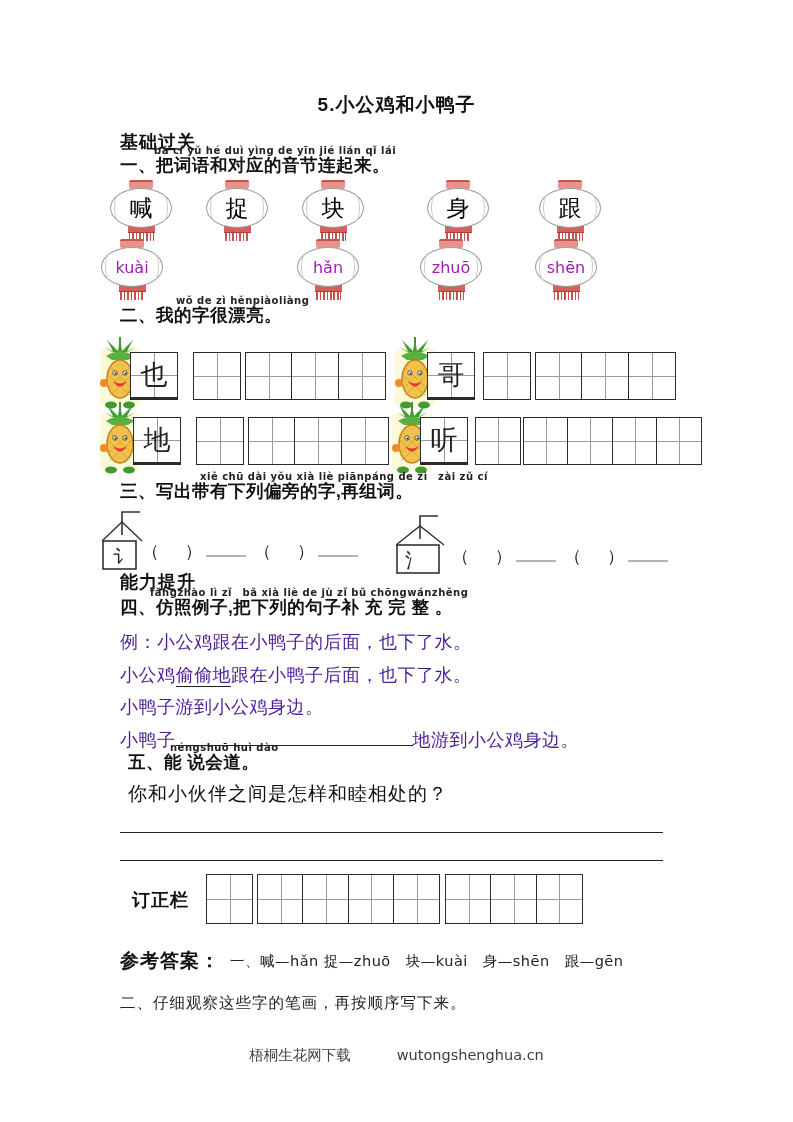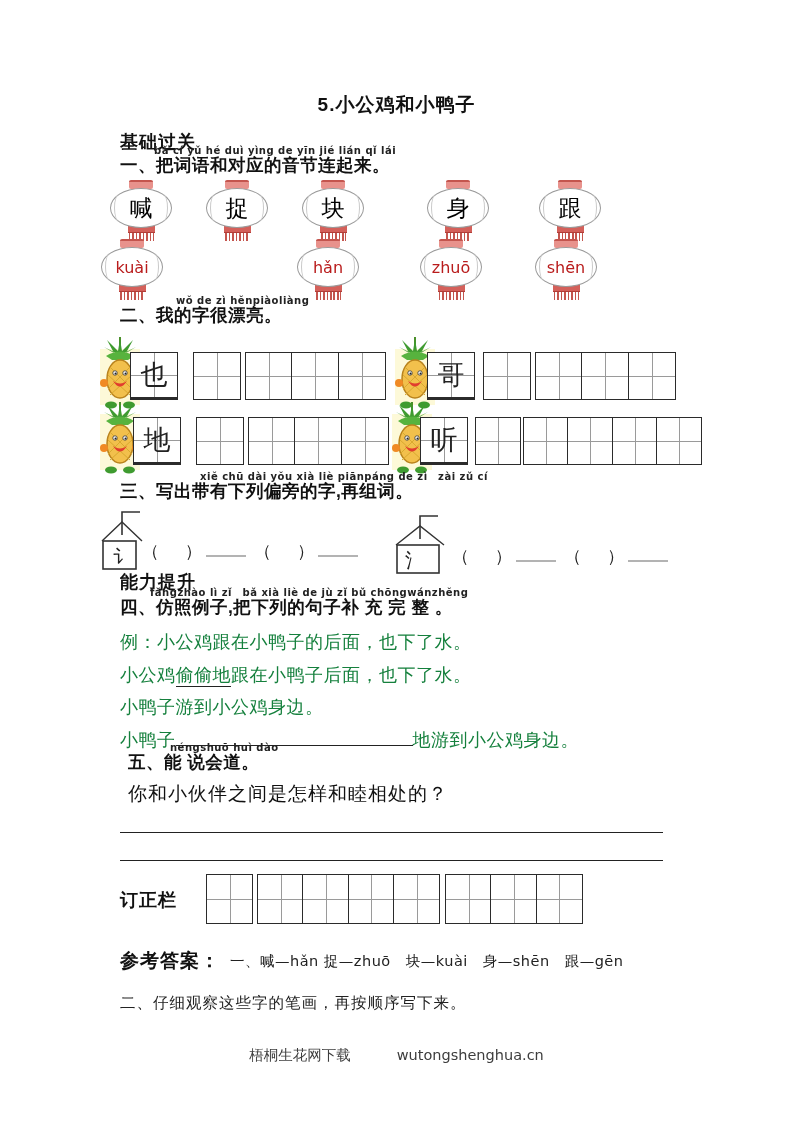--- a/index.html
+++ b/index.html
@@ -18,21 +18,21 @@
   
   .lantern{position:absolute;width:62px;}
   .lantern .cap-top{width:24px;height:7px;margin:0 auto;background:#e8928c;border-top:2.5px solid #c4554e;border-radius:2px;}
   .lantern .body{position:relative;width:62px;height:40px;margin-top:-1px;border:1.2px solid #9a9a9a;border-radius:50%;
                  background:#fff;display:flex;align-items:center;justify-content:center;box-sizing:border-box;}
   .lantern .body::before,.lantern .body::after{content:"";position:absolute;top:5px;bottom:5px;width:10px;
                  border-radius:50%;}
   .lantern .body::before{left:3px;border-left:1px solid #c9c9c9;}
   .lantern .body::after{right:3px;border-right:1px solid #c9c9c9;}
   .lantern .char{font-family:"Liberation Serif",serif;font-size:23px;color:#000;}
-  .lantern .py{font-family:"DejaVu Sans",sans-serif;font-size:16px;color:#b91c1c;}
+  .lantern .py{font-family:"DejaVu Sans",sans-serif;font-size:16px;color:#a21caf;}
   .lantern .cap-bottom{width:27px;height:6px;margin:-2px auto 0;background:#d4605a;border-bottom:1.5px solid #b13e38;}
   .lantern .fringe{width:25px;height:8px;margin:0 auto;
         background:repeating-linear-gradient(90deg,#c4554e 0 1.5px,transparent 1.5px 3.5px);}
 
   
   .tzg{position:relative;width:48px;height:48px;border:1.6px solid #2b2b2b;background:#fff;box-sizing:border-box;}
   .tzg::before{content:"";position:absolute;left:0;right:0;top:50%;border-top:1px solid #9a9a9a;}
   .tzg::after{content:"";position:absolute;top:0;bottom:0;left:50%;border-left:1px solid #9a9a9a;}
   .tzg.model{border-bottom-width:3.5px;}
   .tzg .mchar{position:absolute;inset:0;display:flex;align-items:center;justify-content:center;
@@ -42,21 +42,21 @@
   .tzg.small{width:47px;height:50px;}
 
   
   .house{position:absolute;}
   .house .radical{position:absolute;font-family:"Liberation Serif",serif;font-size:19px;color:#222;}
   .paren-row{position:absolute;font-family:"Liberation Serif",serif;font-size:17px;color:#222;white-space:nowrap;}
   .blank-gray{display:inline-block;width:40px;height:13px;border-bottom:2px solid #b3b3b3;margin:0 4px;}
   .paren-gap{display:inline-block;width:26px;}
 
   
-  .body-lines{font-family:"Liberation Serif",serif;font-size:18px;line-height:32.5px;color:#15803d;letter-spacing:0.5px;}
+  .body-lines{font-family:"Liberation Serif",serif;font-size:18px;line-height:32.5px;color:#4c1d95;letter-spacing:0.5px;}
   .u-underline{border-bottom:1.3px solid #222;padding-bottom:1px;}
   .blank-black{display:inline-block;width:237px;border-bottom:1.6px solid #222;height:1em;vertical-align:baseline;}
   .question-line{font-family:"Liberation Serif",serif;font-size:19px;color:#111;letter-spacing:1px;}
   .rule-line{position:absolute;left:120px;width:543px;border-top:1.7px solid #222;}
 
   .answers-row{display:flex;align-items:flex-start;}
   .answers-label{font-size:19px;font-weight:bold;letter-spacing:1px;}
   .answers-text{font-family:"DejaVu Sans",sans-serif;font-size:14.5px;margin-left:10px;padding-top:4px;
         letter-spacing:0.5px;color:#222;}
   .answers-line2{font-family:"Liberation Serif",serif;font-size:15.5px;color:#222;letter-spacing:1px;}
@@ -337,21 +337,21 @@
 
   <div class="abs sec-block" style="left:128px;top:743px">
     <div class="pinyin-line" style="margin-left:42px">néngshuō huì dào</div>
     <div class="sec-heading">五、能 说会道。</div>
   </div>
   <div class="abs question-line" style="left:128px;top:781px">你和小伙伴之间是怎样和睦相处的？</div>
 
   <div class="rule-line" style="top:832px"></div>
   <div class="rule-line" style="top:860px"></div>
 
-  <div class="abs part-header" style="left:120px;top:888px">订正栏</div>
+  <div class="abs part-header" style="left:132px;top:888px">订正栏</div>
   <div class="abs tzg-group" style="left:206px;top:874px">
     <div class="tzg small"></div>
   </div>
   <div class="abs tzg-group" style="left:257px;top:874px">
     <div class="tzg small"></div>
     <div class="tzg small"></div>
     <div class="tzg small"></div>
     <div class="tzg small"></div>
   </div>
   <div class="abs tzg-group" style="left:445px;top:874px">

